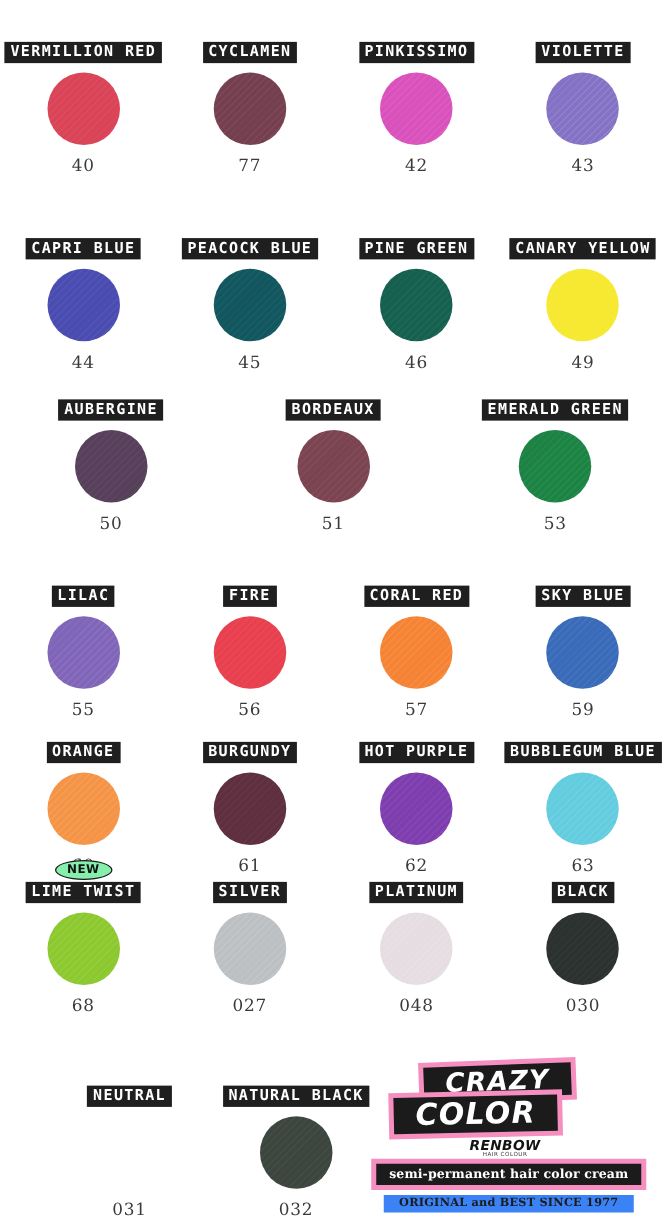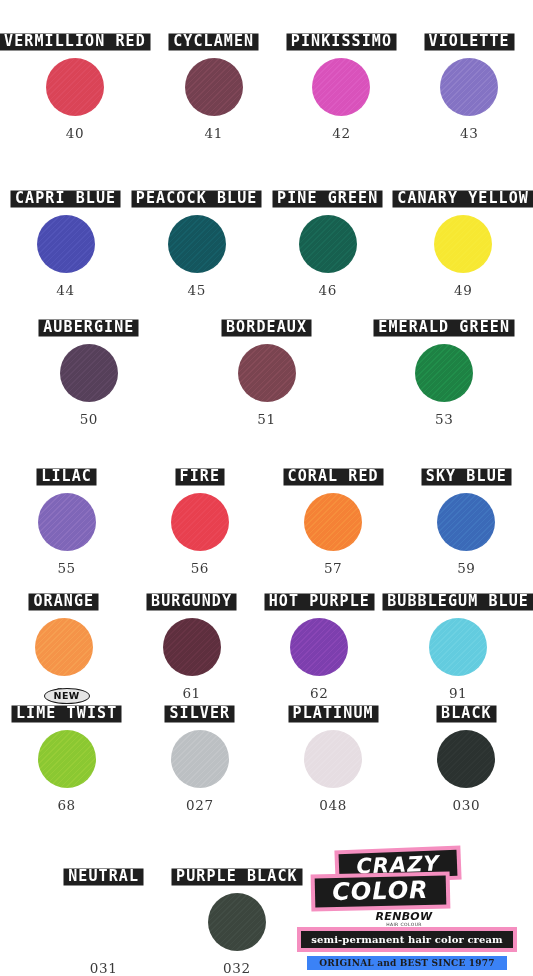--- a/index.html
+++ b/index.html
@@ -45,29 +45,29 @@
   .new-badge {
     border: 1.6px solid #1a1a1a;
     border-radius: 50%;
     padding: 1px 9px 2px 9px;
     font-family: "DejaVu Sans", sans-serif;
     font-size: 9.5px;
     font-weight: bold;
     letter-spacing: 0.4px;
     color: #111111;
     line-height: 11px;
-    background: #e5e5e5;
+    background: #86efac;
   }
 
   
   .name-plate {
     background: #1f1f1f;
     color: #ffffff;
     font-family: "DejaVu Sans Mono", monospace;
-    font-size: 15px;
+    font-size: 12px;
     font-weight: bold;
     letter-spacing: 1.1px;
     line-height: 13px;
     padding: 1px 4px 2px 4px;
     white-space: nowrap;
     text-align: center;
     box-shadow: 0 0 0 0.5px #1f1f1f;
   }
   .name-plate.empty {
     background: transparent;
@@ -218,21 +218,21 @@
             <div class="swatch" style="background: rgb(218, 68, 87);"></div>
           </div>
           <div class="code">40</div>
         </div>
         <div class="cell">
           <div class="new-badge-slot"></div>
           <div class="name-plate">CYCLAMEN</div>
           <div class="swatch-slot">
             <div class="swatch" style="background: rgb(116, 64, 80);"></div>
           </div>
-          <div class="code">41</div>
+          <div class="code">77</div>
         </div>
         <div class="cell">
           <div class="new-badge-slot"></div>
           <div class="name-plate">PINKISSIMO</div>
           <div class="swatch-slot">
             <div class="swatch" style="background: rgb(217, 82, 187);"></div>
           </div>
           <div class="code">42</div>
         </div>
         <div class="cell">
@@ -362,21 +362,21 @@
             <div class="swatch" style="background: rgb(125, 63, 174);"></div>
           </div>
           <div class="code">62</div>
         </div>
         <div class="cell">
           <div class="new-badge-slot"></div>
           <div class="name-plate">BUBBLEGUM BLUE</div>
           <div class="swatch-slot">
             <div class="swatch" style="background: rgb(99, 204, 223);"></div>
           </div>
-          <div class="code">91</div>
+          <div class="code">63</div>
         </div>
       </div>
       <div class="row" style="top: 686px;">
         <div class="cell">
           <div class="new-badge-slot">
             <div class="new-badge">NEW</div>
           </div>
           <div class="name-plate">LIME TWIST</div>
           <div class="swatch-slot">
             <div class="swatch" style="background: rgb(139, 200, 50);"></div>
@@ -412,21 +412,21 @@
         <div class="cell">
           <div class="new-badge-slot"></div>
           <div class="name-plate">NEUTRAL</div>
           <div class="swatch-slot">
             <div class="swatch hidden" style="background: rgb(255, 255, 255);"></div>
           </div>
           <div class="code">031</div>
         </div>
         <div class="cell">
           <div class="new-badge-slot"></div>
-          <div class="name-plate">PURPLE BLACK</div>
+          <div class="name-plate">NATURAL BLACK</div>
           <div class="swatch-slot">
             <div class="swatch" style="background: rgb(60, 70, 62);"></div>
           </div>
           <div class="code">032</div>
         </div>
         <div class="cell">
           <div class="new-badge-slot"></div>
           <div class="name-plate empty"></div>
           <div class="swatch-slot">
             <div class="swatch hidden" style="background: rgb(255, 255, 255);"></div>

